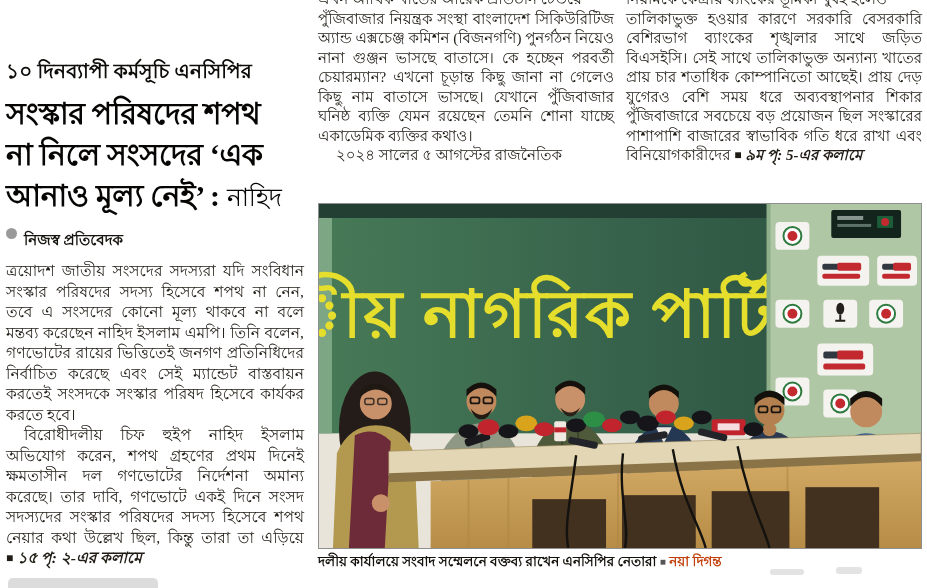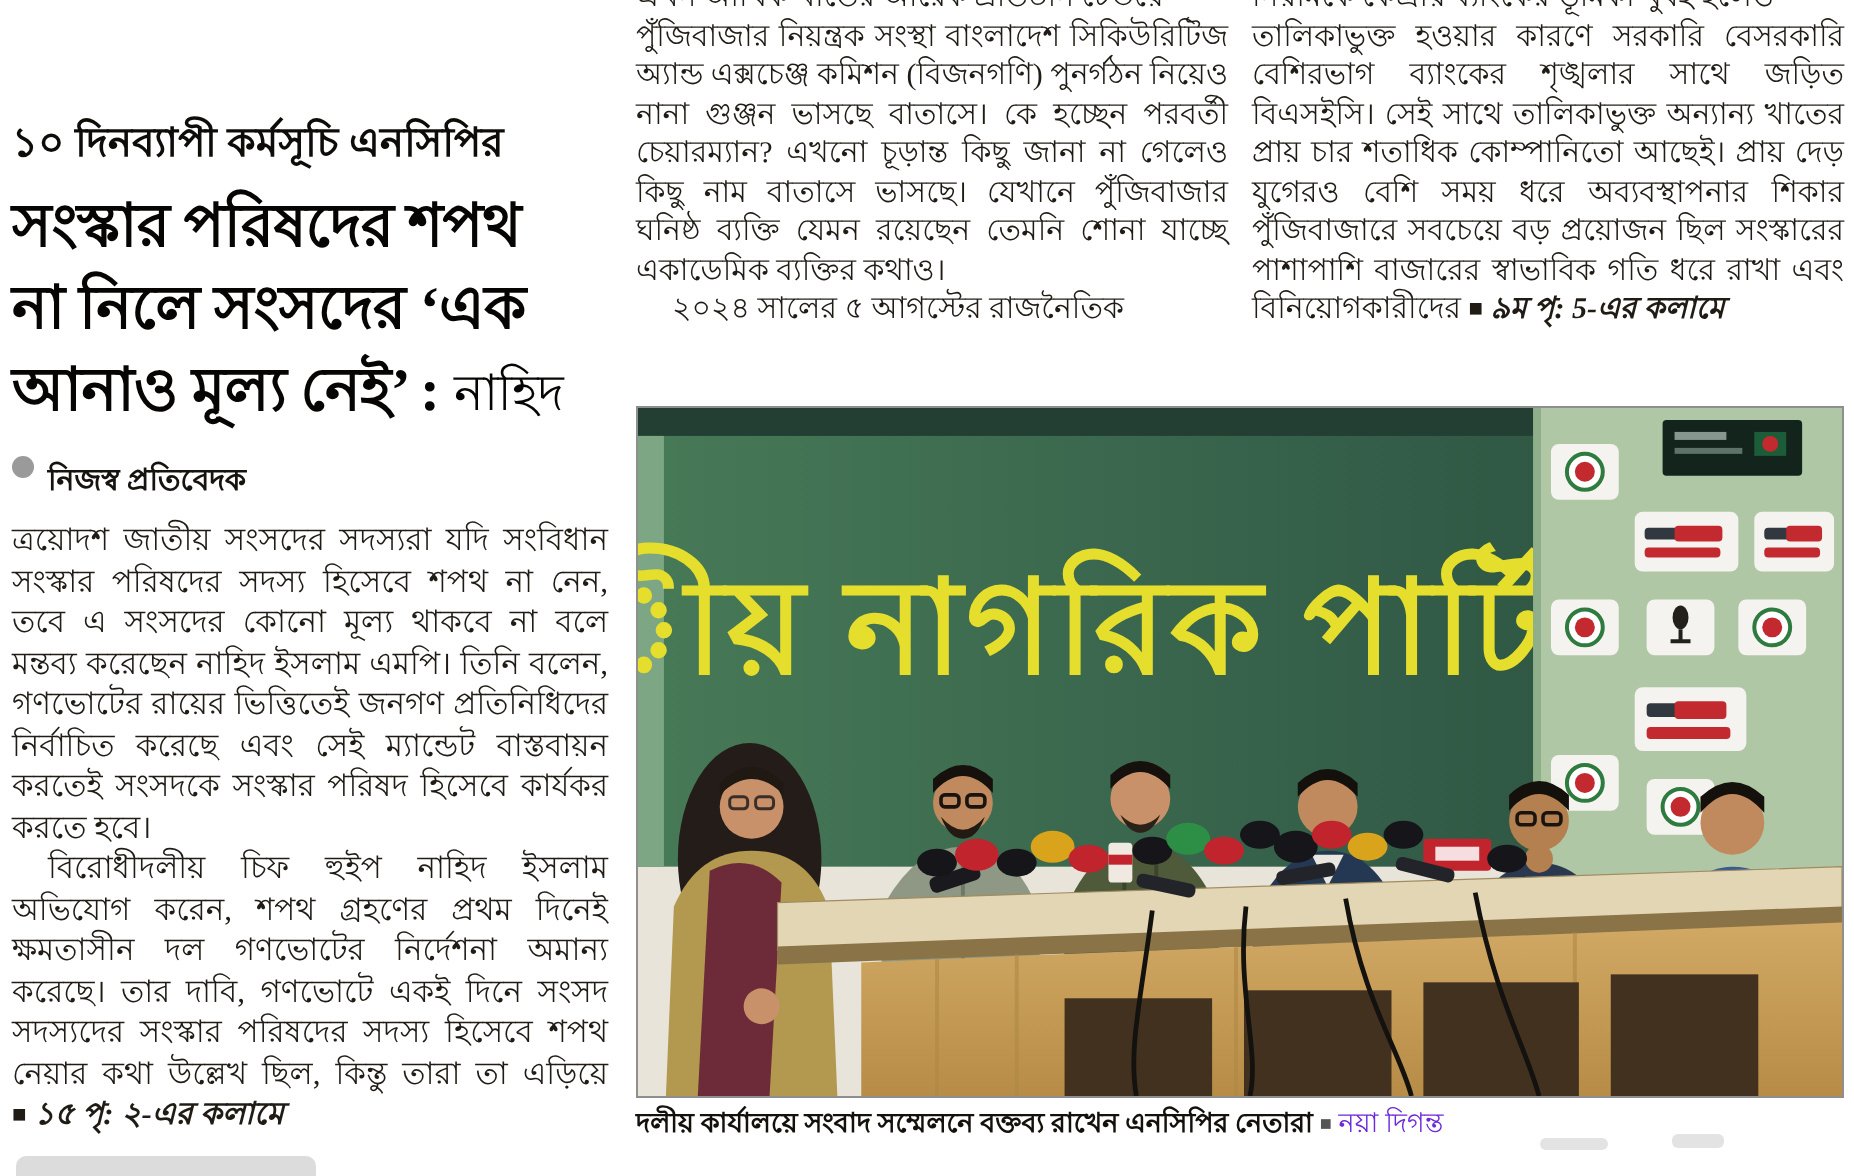--- a/index.html
+++ b/index.html
@@ -24,21 +24,21 @@
   
   .col-mid   { position:absolute; left:318px; top:-10px; width:296px; }
   .col-right { position:absolute; left:626px; top:-10px; width:296px; }
   .col-mid .body-text, .col-right .body-text { line-height:19.5px; font-size:15px; }
   
   .photo-fig { position:absolute; left:318px; top:203px; width:604px; height:346px;
                border:1px solid #8f8f8f; background:#e8e4da; overflow:hidden; }
   .photo-fig svg { display:block; width:100%; height:100%; }
   .caption { position:absolute; left:318px; top:551px; width:606px; font-size:13.5px;
              font-weight:700; color:#14110c; }
-  .caption .credit { font-weight:400; color:#6d28d9; }
+  .caption .credit { font-weight:700; color:#c2410c; }
   .caption .sq { font-size:10px; position:relative; top:-1px; color:#555; }
   
   .fold-strip { position:absolute; left:8px; top:578px; width:150px; height:12px;
                 background:#dcdcdc; border-radius:5px 5px 0 0; }
   .smudge { position:absolute; background:#e3e3e3; border-radius:3px; }
 </style>
 </head>
 <body>
 
 <div class="page">

